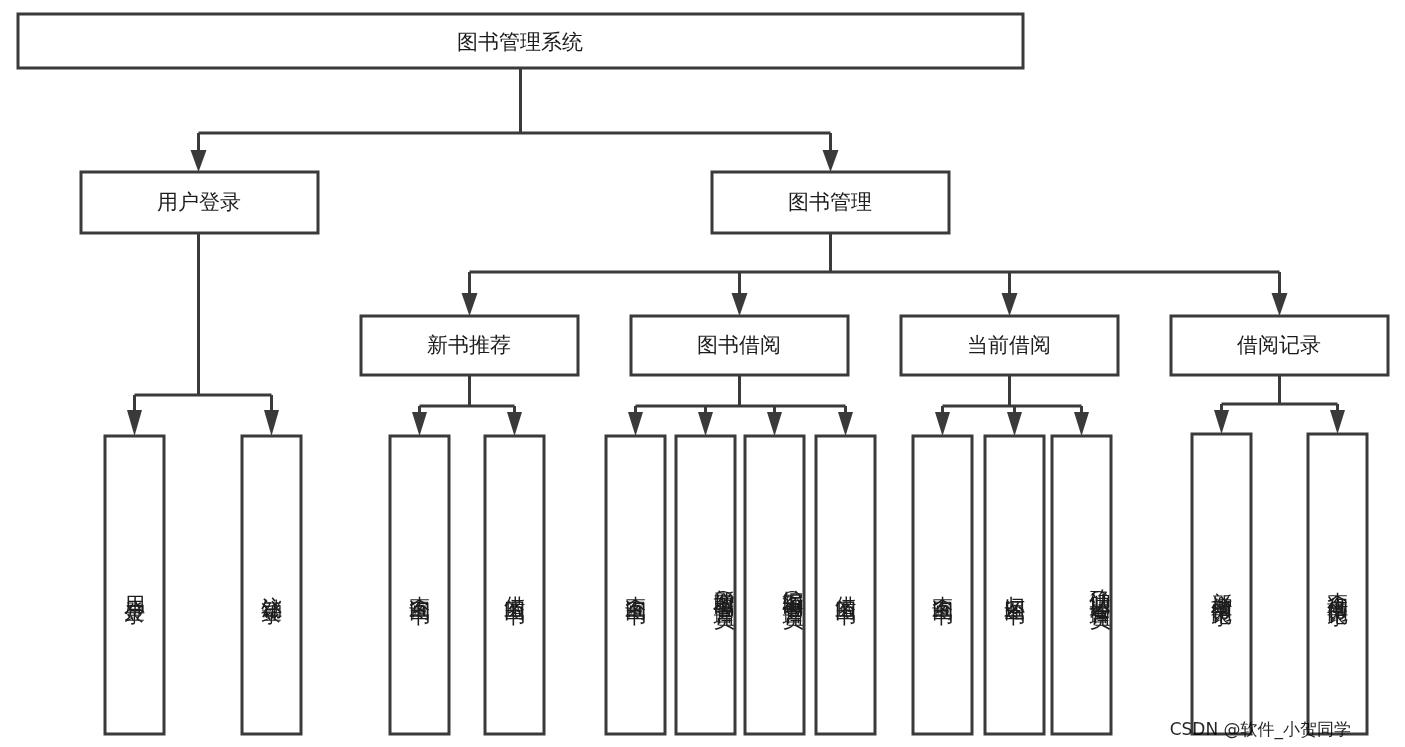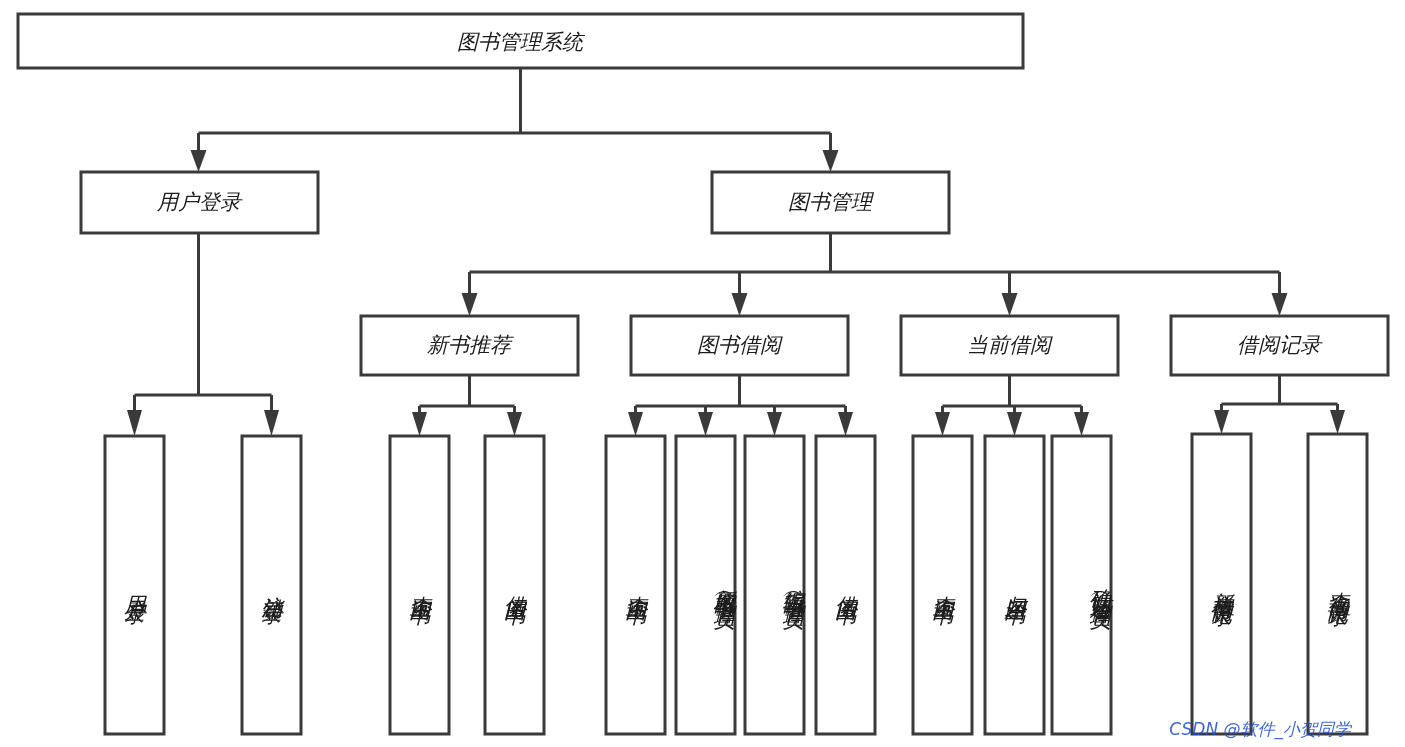--- a/index.html
+++ b/index.html
@@ -11,21 +11,20 @@
     width: 1405px;
     height: 747px;
     font-family: "DejaVu Sans", "Liberation Sans", sans-serif;
     overflow: hidden;
     position: relative;
   }
   #diagram-root {
     position: relative;
     width: 1363px;
     height: 747px;
-    font-style: italic;
   }
   svg#flowchart {
     position: absolute;
     top: 0;
     left: 0;
     width: 1405px;
     height: 747px;
     display: block;
   }
   .node-box {
@@ -62,21 +61,21 @@
     white-space: nowrap;
     text-align: center;
     pointer-events: none;
   }
   .watermark {
     position: absolute;
     right: 12px;
     bottom: 6px;
     font-family: "DejaVu Sans", "Liberation Sans", sans-serif;
     font-size: 17px;
-    color: #1d4ed8;
+    color: #000000;
     white-space: nowrap;
     opacity: 0.85;
   }
 </style>
 </head>
 <body>
 
 <div id="diagram-root">
 
   <svg id="flowchart" viewBox="0 0 1405 747">

